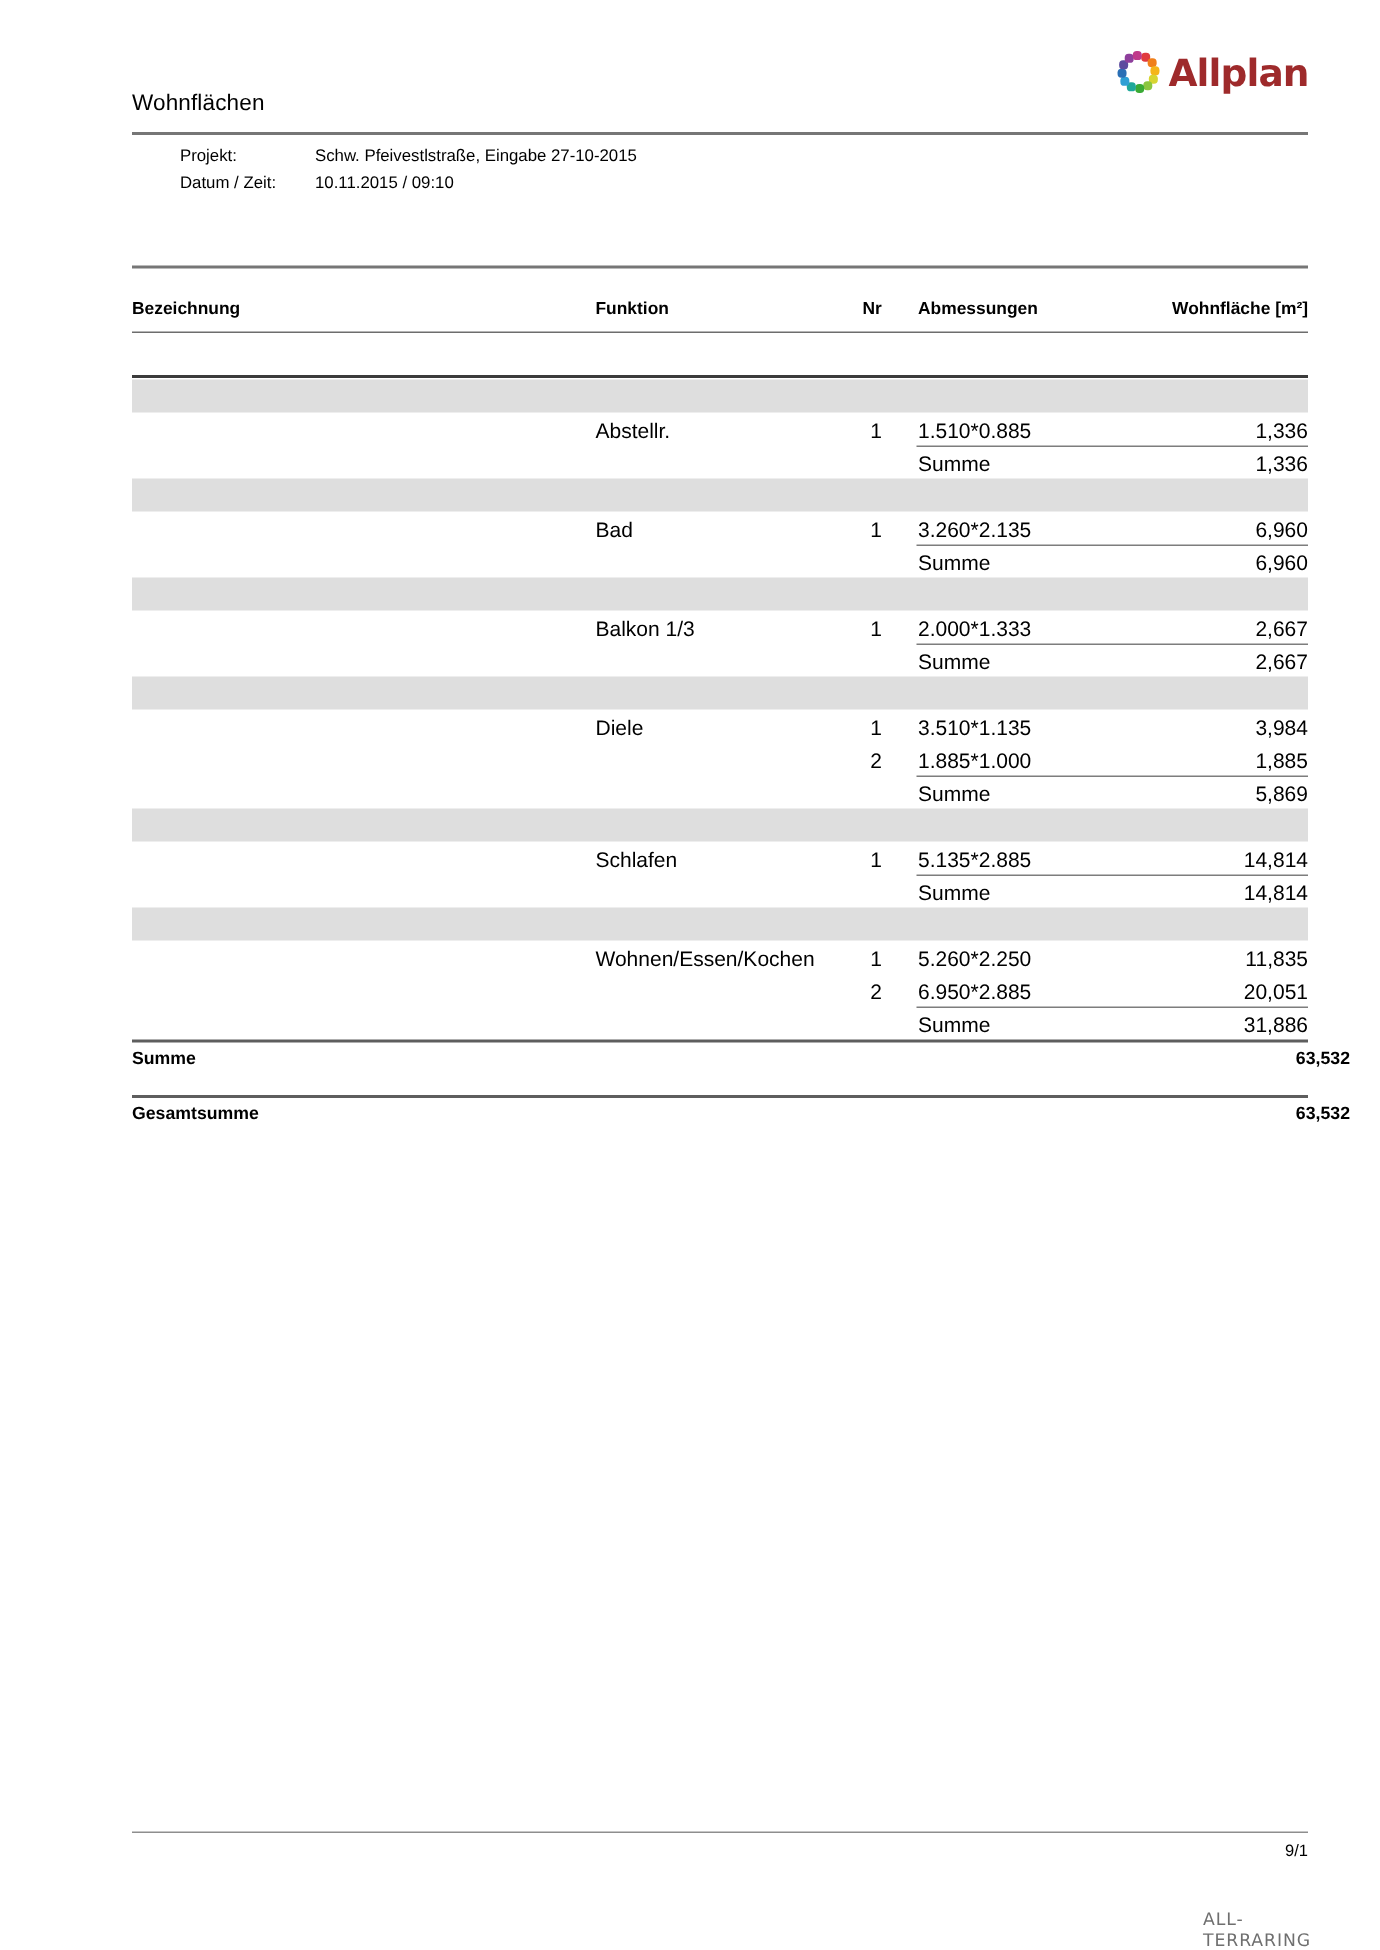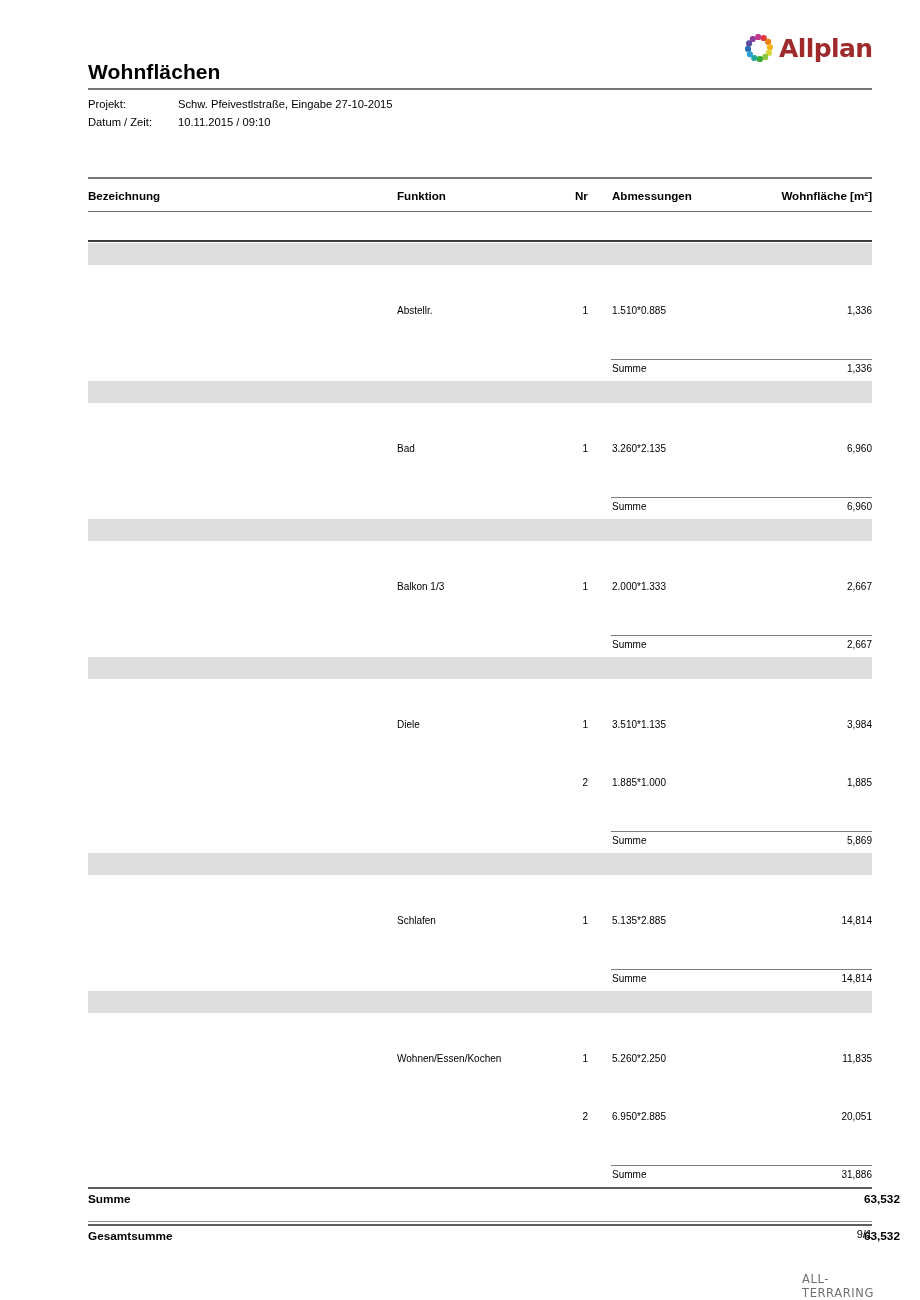--- a/index.html
+++ b/index.html
@@ -60,22 +60,22 @@
     margin-left: 5px;
     line-height: 1;
     white-space: nowrap;
   }
 
   
   .doc-title {
     position: absolute;
     left: 88px;
     top: 60px;
-    font-size: 21px;
-    font-weight: bold;
+    font-size: 15px;
+    font-weight: normal;
     letter-spacing: 0.1px;
   }
 
   
   .rule {
     position: absolute;
     left: 88px;
     width: 784px;
     background: #8a8a8a;
   }
@@ -84,29 +84,29 @@
   .rule.dark  { height: 2px;  background: #3c3c3c; }
 
   
   .meta {
     position: absolute;
     left: 88px;
     top: 96px;
     font-size: 11.2px;
     line-height: 17.6px;
   }
-  .meta-row { display: flex; }
+  .meta-row { display: flex; margin-left: 32px; }
   .meta-label { width: 90px; flex: 0 0 90px; }
   .meta-value { white-space: nowrap; }
 
   
   .table {
     position: absolute;
     left: 0;
-    top: 189px;
+    top: 199px;
     width: 852px;
   }
   .thead {
     position: relative;
     height: 19px;
     font-size: 11.6px;
     font-weight: bold;
   }
   .th {
     position: absolute;
@@ -124,22 +124,21 @@
   .band {
     height: 22px;
     background: #dedede;
     margin: 0 88px 0 88px;
     width: 784px;
   }
 
   .row {
     position: relative;
     height: 22px;
-    font-size: 10px;
-    margin-top: 36px;
+    font-size: 14px;
   }
   .cell {
     position: absolute;
     top: 4px;
     white-space: nowrap;
   }
   .c-bez { left: 88px; }
   .c-fkt { left: 397px; }
   .c-nr  { left: 588px; transform: translateX(-100%); }
   .c-abm { left: 612px; }

